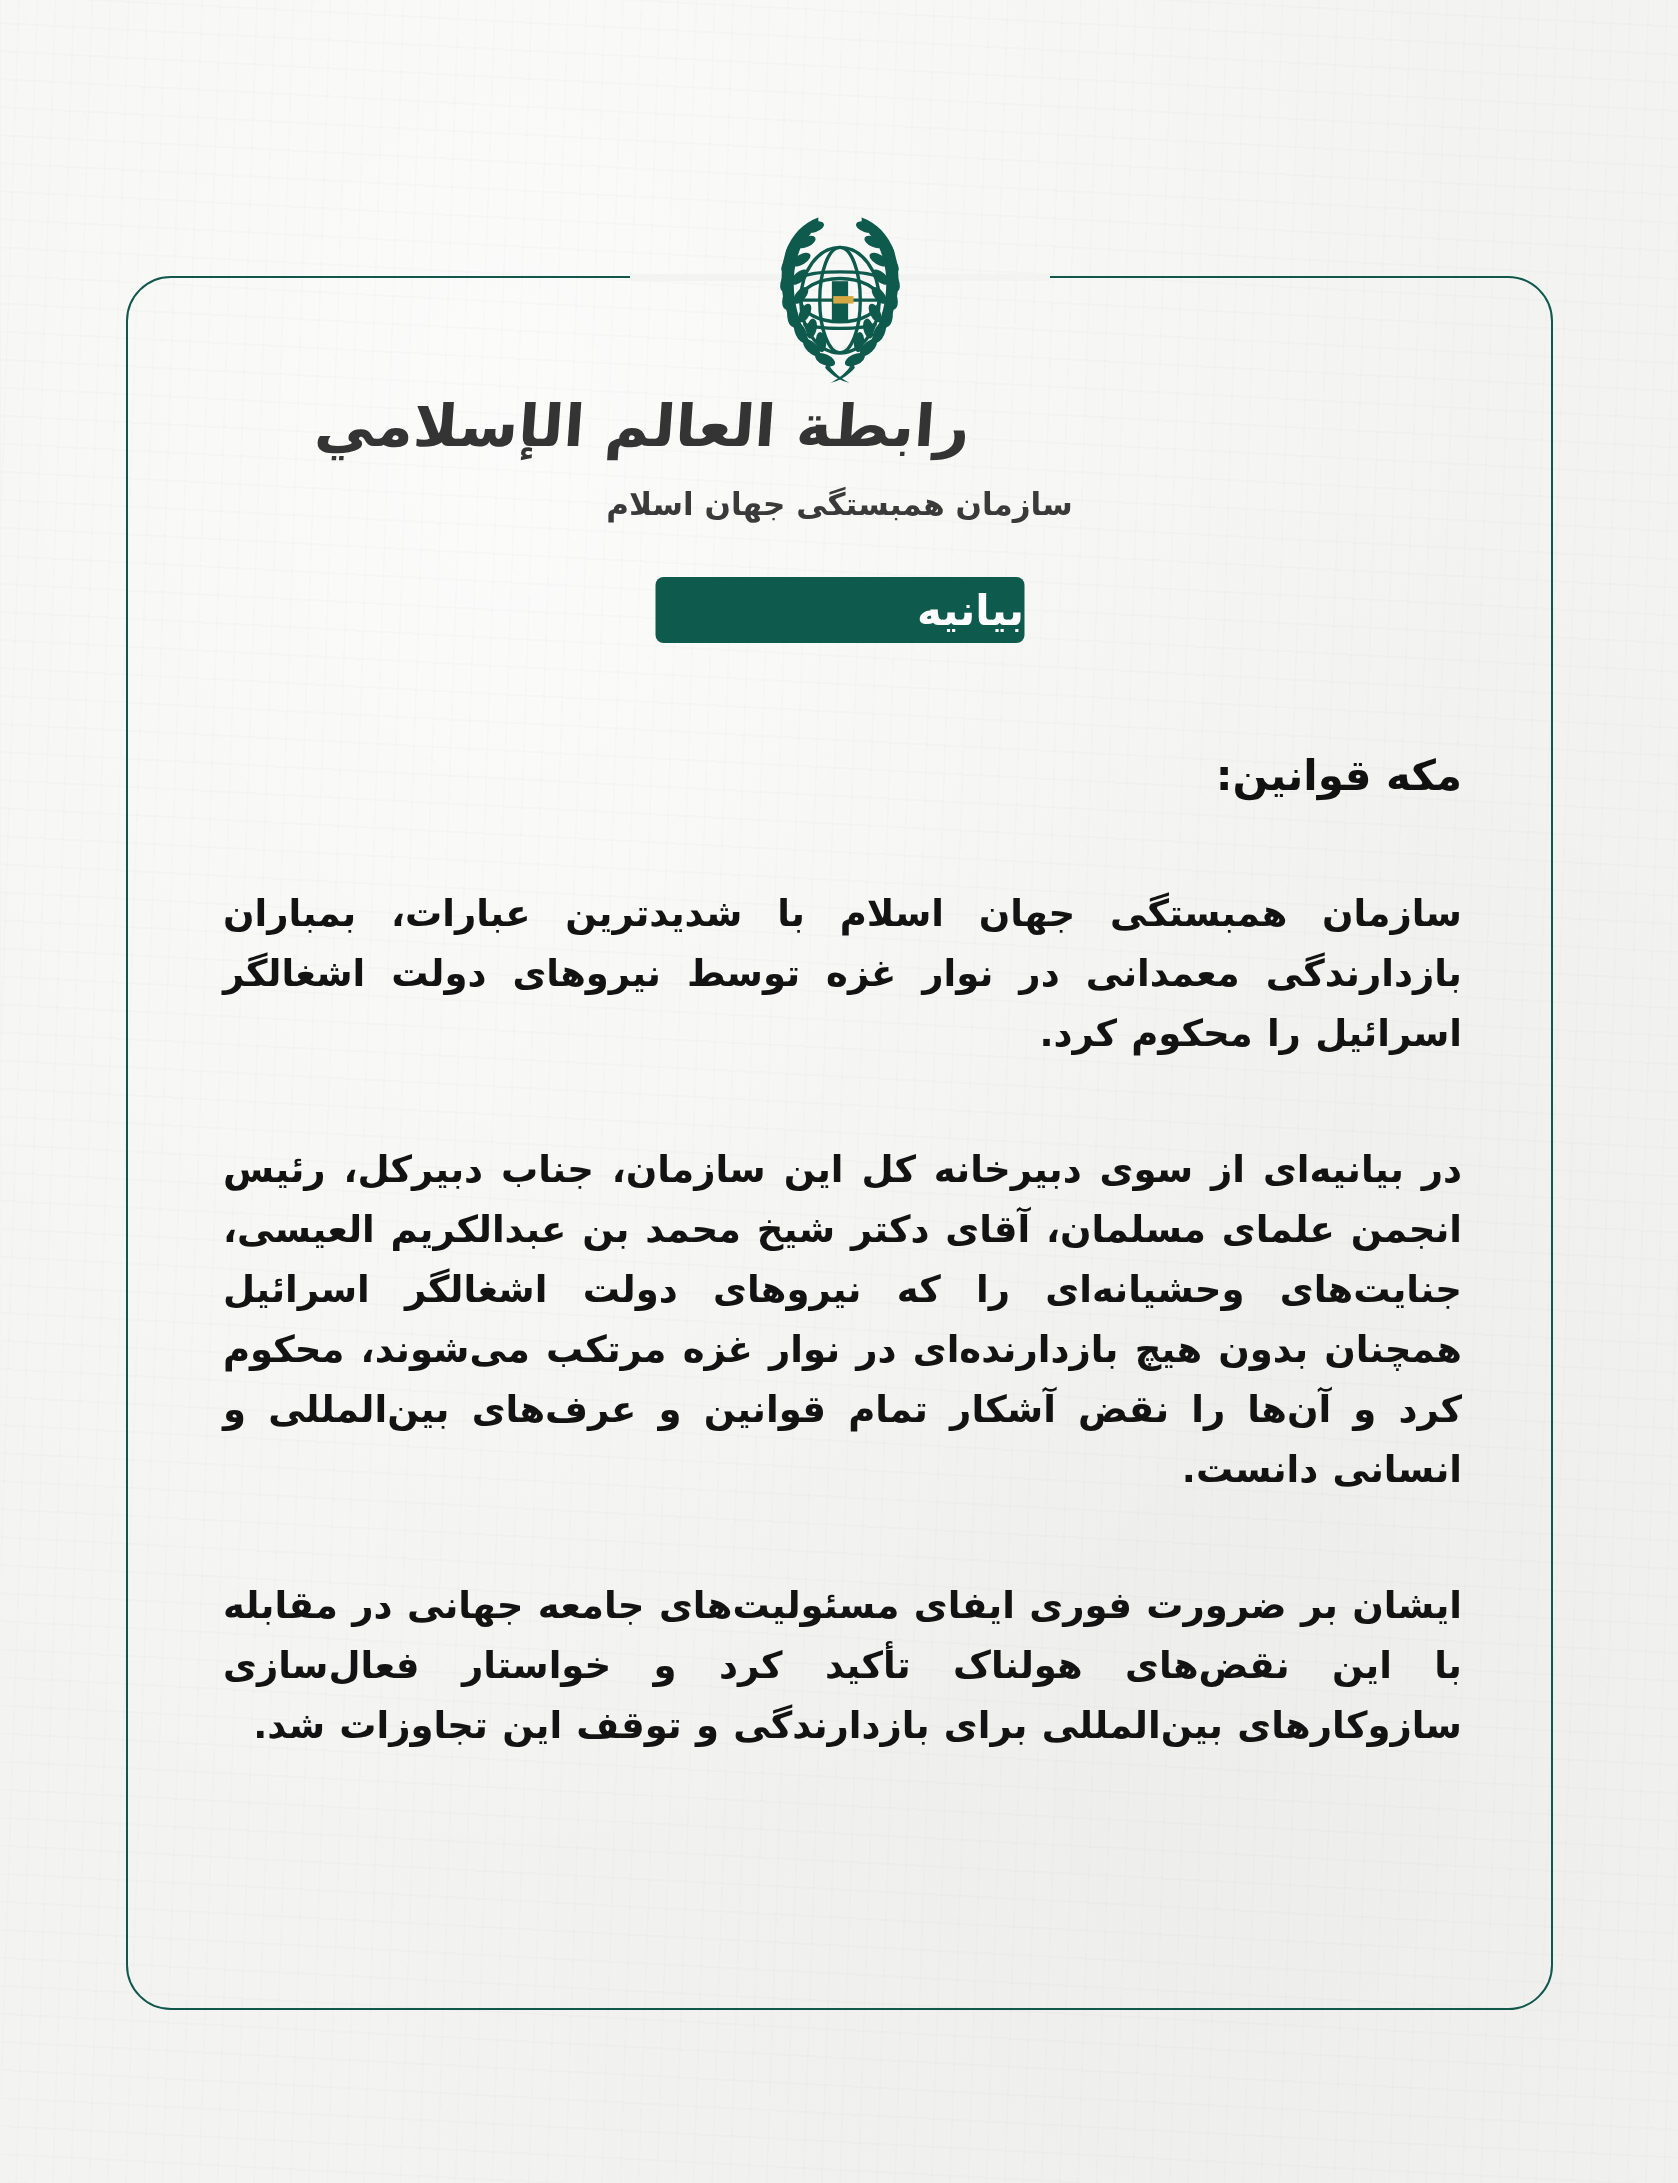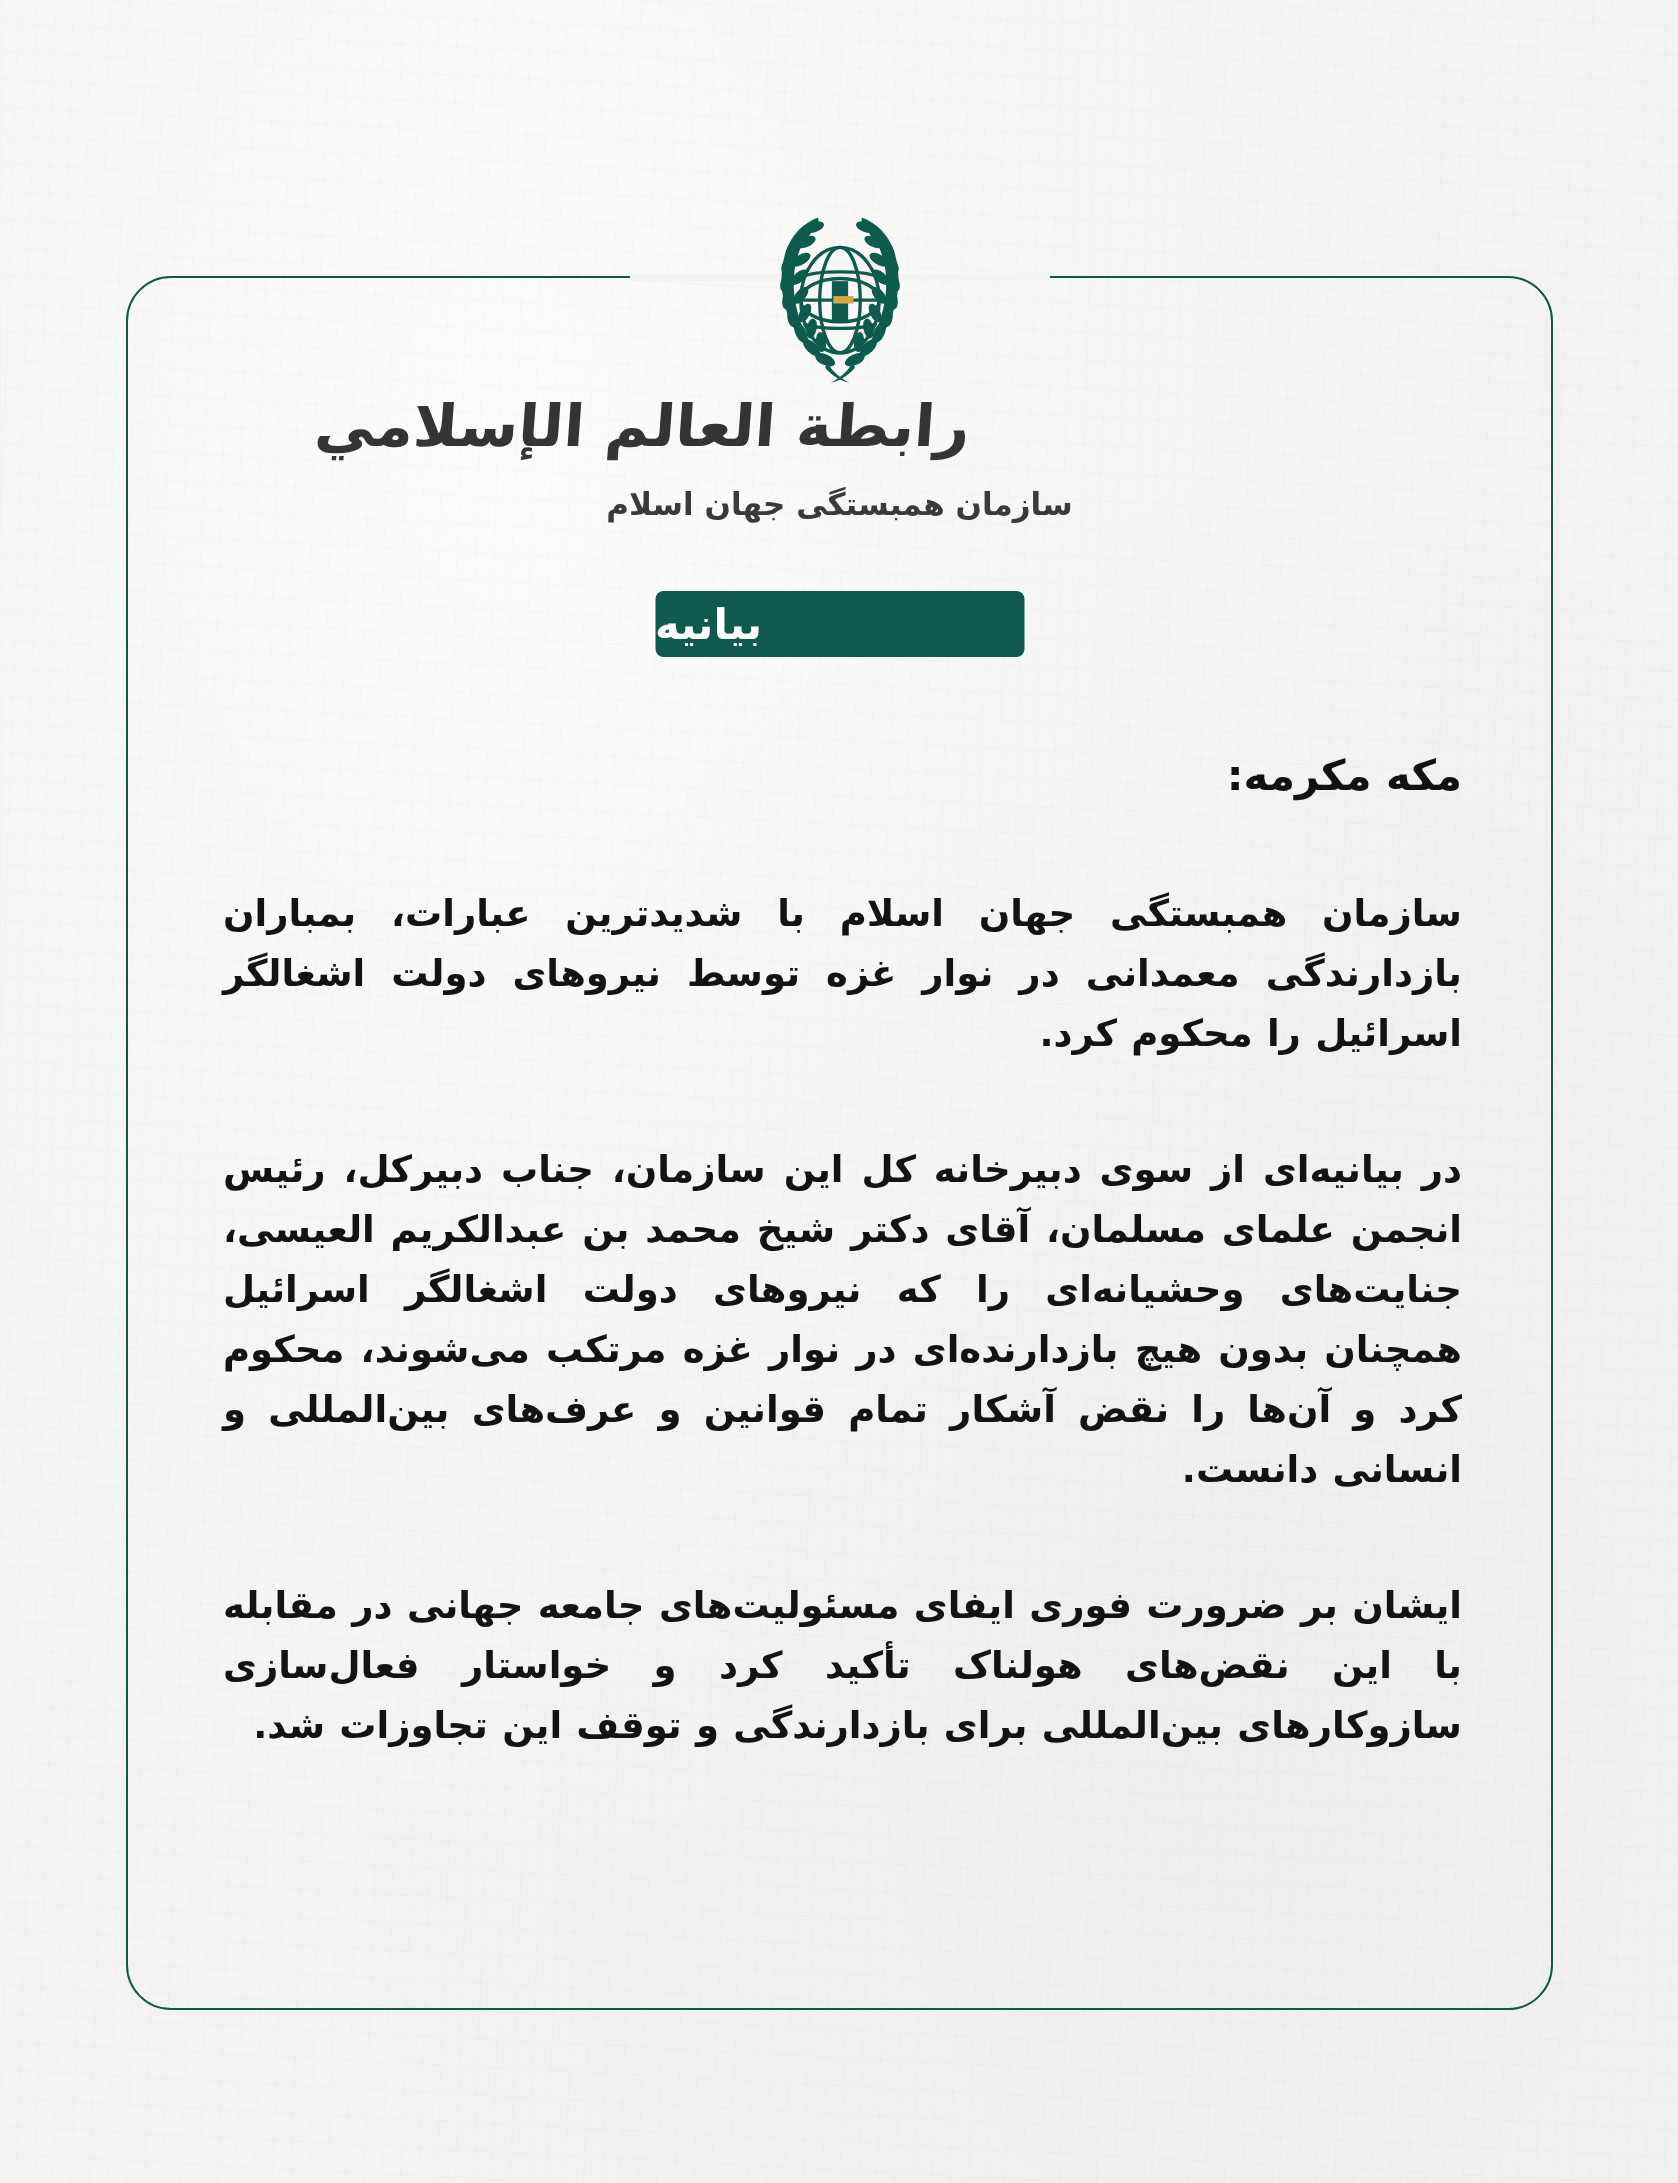--- a/index.html
+++ b/index.html
@@ -112,28 +112,28 @@
     color: #3a3a3a;
     line-height: 1;
     white-space: nowrap;
   }
 
   
   .badge {
     position: absolute;
     left: 50%;
     transform: translateX(-50%);
-    top: 591px;
+    top: 577px;
     width: 369px;
     height: 66px;
     background: #0e5a4c;
     border-radius: 8.1px;
     display: flex;
     align-items: center;
-    justify-content: flex-end;
+    justify-content: flex-start;
     color: #ffffff;
     font-size: 42px;
     font-weight: 700;
     letter-spacing: 0.7px;
   }
 
   
   .content {
     position: absolute;
     left: 223px;
@@ -242,20 +242,20 @@
   <div class="wordmark-ar">
     <span>رابطة العالم الإسلامي</span>
   </div>
   <div class="wordmark-fa">سازمان همبستگی جهان اسلام</div>
 
   <div class="badge">
     <span>بیانیه</span>
   </div>
 
   <div class="content">
-    <p class="salutation">مکه مکرمه:</p>
+    <p class="salutation">مکه قوانین:</p>
     <p class="para">سازمان همبستگی جهان اسلام با شدیدترین عبارات، بمباران بازدارندگی معمدانی در نوار غزه توسط نیروهای دولت اشغالگر اسرائیل را محکوم کرد.</p>
     <p class="para">در بیانیه‌ای از سوی دبیرخانه کل این سازمان، جناب دبیرکل، رئیس انجمن علمای مسلمان، آقای دکتر شیخ محمد بن عبدالکریم العیسی، جنایت‌های وحشیانه‌ای را که نیروهای دولت اشغالگر اسرائیل همچنان بدون هیچ بازدارنده‌ای در نوار غزه مرتکب می‌شوند، محکوم کرد و آن‌ها را نقض آشکار تمام قوانین و عرف‌های بین‌المللی و انسانی دانست.</p>
     <p class="para">ایشان بر ضرورت فوری ایفای مسئولیت‌های جامعه جهانی در مقابله با این نقض‌های هولناک تأکید کرد و خواستار فعال‌سازی سازوکارهای بین‌المللی برای بازدارندگی و توقف این تجاوزات شد.</p>
   </div>
 
 </div>
 
 
 </body></html>

